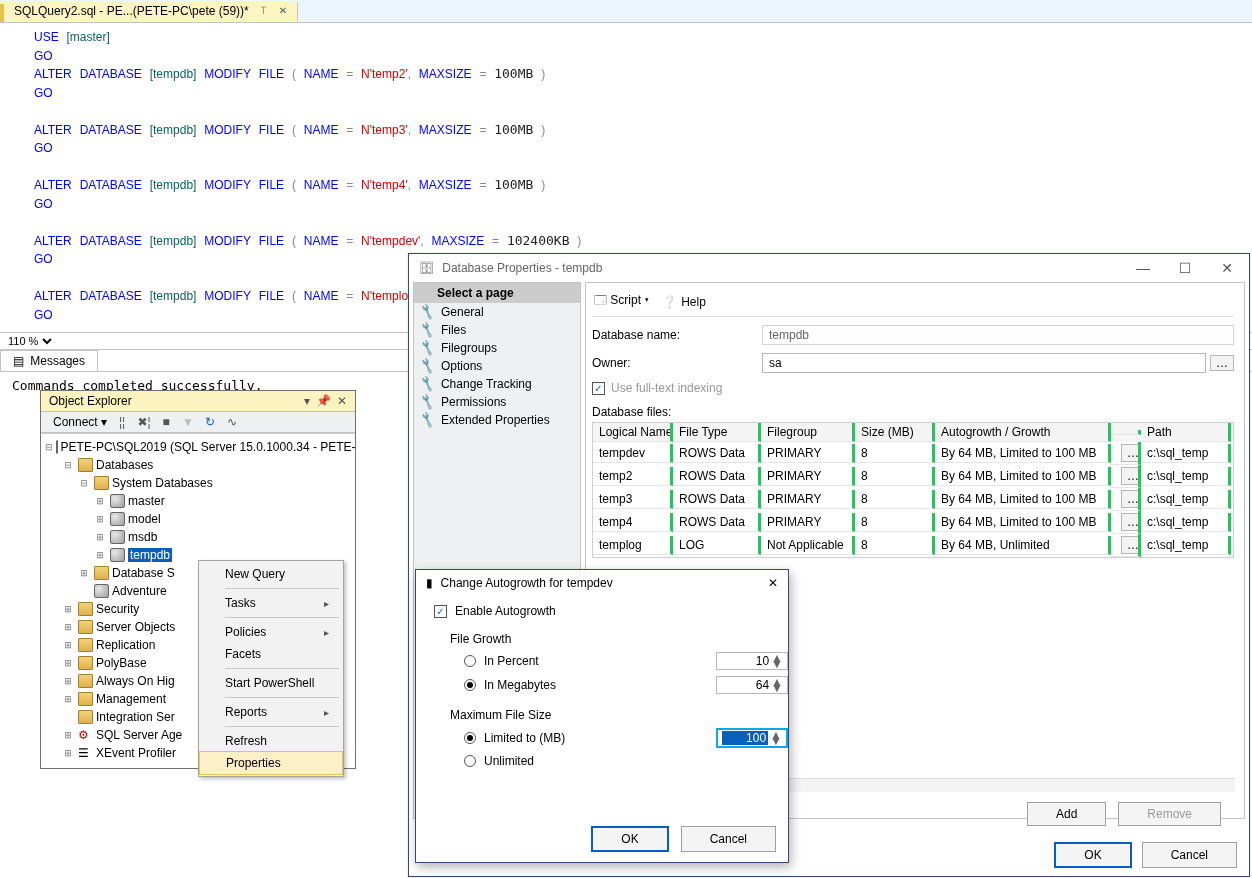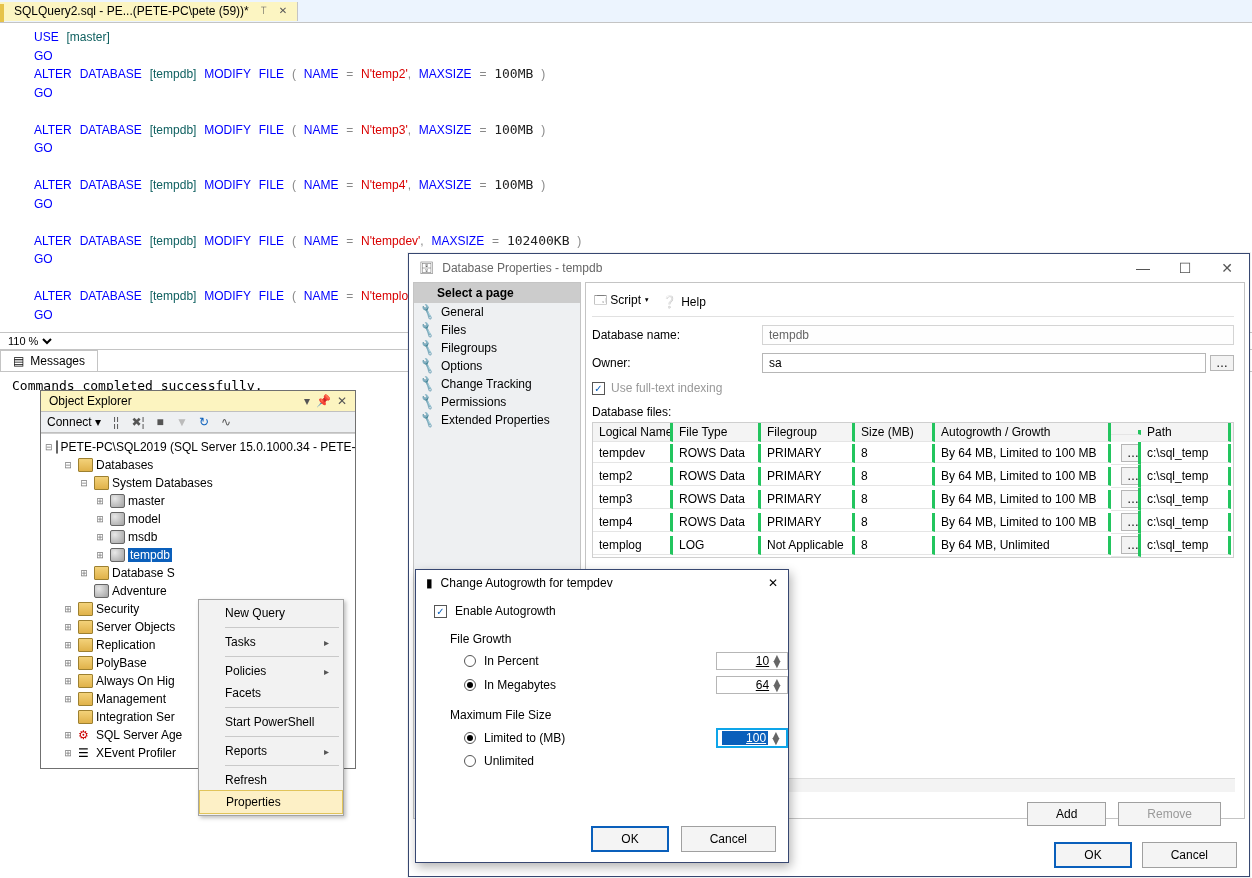--- a/index.html
+++ b/index.html
@@ -20,34 +20,34 @@
 
   .messages-bar{display:flex;border-bottom:1px solid #c4c4c4;}
   .msg-tab{padding:3px 12px;border:1px solid #c4c4c4;border-bottom:none;background:#fff;display:flex;gap:6px;align-items:center;}
   .msg-body{padding:6px 12px; font-family:Consolas,monospace; font-size:13px;}
 
   
   .objexp{position:absolute; left:40px; top:390px; width:316px; border:1px solid #707070; background:#eee;}
   .objexp-title{background:#fcf4c0; padding:3px 8px; display:flex; justify-content:space-between; align-items:center; border-bottom:1px solid #c0c0c0;}
   .objexp-title .icons{display:flex;gap:6px;color:#555;}
   .objexp-toolbar{background:#eef0f2;padding:3px 6px;display:flex;gap:8px;align-items:center;border-bottom:1px solid #c0c0c0;}
-  .objexp-toolbar .drop{font-weight:normal;}
+  .objexp-toolbar .drop{font-weight:normal;margin-left:6px;}
   .tb-ico{width:14px;text-align:center;color:#555;}
   .tree{background:#fff;border-top:1px solid #d0d0d0;padding:4px 2px 6px 4px;}
   .tree-row{display:flex;align-items:center;gap:3px;height:18px;white-space:nowrap;}
   .tw{width:14px;text-align:center;color:#7a7a7a;font-size:9px;}
   .ticon{width:15px;height:14px;display:inline-block;}
   .folder{background:linear-gradient(#f3d27a,#e0b24a);border:1px solid #9d8030;border-radius:1px;}
   .db{background:radial-gradient(circle at 30% 30%,#e8e8e8,#a0a0a0);border:1px solid #666;border-radius:2px;}
   .sel{background:#0a5fbb;color:#fff;padding:0 2px;}
   
   .i1{padding-left:0;} .i2{padding-left:16px;} .i3{padding-left:32px;} .i4{padding-left:48px;}
 
   
-  .ctxmenu{position:absolute; left:198px; top:560px; width:146px; background:#f2f2f2; border:1px solid #a4a4a4; box-shadow:2px 2px 4px rgba(0,0,0,.25); padding:2px 0;margin-top:39px;}
+  .ctxmenu{position:absolute; left:198px; top:560px; width:146px; background:#f2f2f2; border:1px solid #a4a4a4; box-shadow:2px 2px 4px rgba(0,0,0,.25); padding:2px 0;}
   .ctx-row{display:flex;justify-content:space-between;align-items:center;padding:4px 14px 4px 26px;}
   .ctx-row.hov{background:#fdf0c6;border:1px solid #e1c45a;margin:-1px 0;}
   .ctx-row.arrow::after{content:"▸";color:#555;font-size:10px;}
   .ctx-sep{height:1px;background:#c9c9c9;margin:3px 4px 3px 26px;}
 
   
   .propwin{position:absolute; left:408px; top:253px; width:842px; height:624px; background:#fff; border:1px solid #374771; box-shadow:0 0 0 1px rgba(0,0,0,.05);}
   .propwin-titlebar{display:flex;align-items:center;justify-content:space-between;padding:6px 10px;}
   .propwin-titlebar .ttl{display:flex;gap:8px;align-items:center;color:#666;}
   .winbtns{display:flex;gap:18px;color:#555;}
@@ -79,21 +79,21 @@
   .scroll-hint{position:absolute;bottom:84px;left:182px;right:14px;height:14px;border-top:1px solid #ddd;background:#f3f3f3;}
 
   
   .autogrow{position:absolute; left:415px; top:569px; width:374px; height:294px; background:#fff; border:1px solid #374771; box-shadow:2px 4px 10px rgba(0,0,0,.3);}
   .autogrow-title{display:flex;justify-content:space-between;align-items:center;padding:6px 10px 4px 10px;}
   .group-title{margin:14px 0 6px 34px;}
   .opt{display:flex;align-items:center;gap:8px;margin:6px 0 6px 48px;}
   .opt .val{margin-left:auto;}
   .numbox{width:72px;border:1px solid #b6b6b6;padding:1px 4px;text-align:right;display:flex;align-items:center;}
   .numbox.hl{border:2px solid #0ea5e9;}
-  .numbox .v{flex:1;text-decoration:underline;}
+  .numbox .v{flex:1;}
   .numbox .v.sel{background:#0a5fbb;color:#fff;padding:0 2px;}
   .spin{display:flex;flex-direction:column;margin-left:2px;font-size:7px;line-height:6px;color:#666;}
   .ag-buttons{position:absolute;bottom:10px;right:12px;display:flex;gap:12px;}
   .ckbox{width:13px;height:13px;border:1px solid #555;background:#fff;display:inline-flex;align-items:center;justify-content:center;font-size:10px;color:#0a5fbb;}
   .radio{width:12px;height:12px;border:1px solid #555;border-radius:50%;display:inline-flex;align-items:center;justify-content:center;}
   .radio.on::after{content:"";width:6px;height:6px;border-radius:50%;background:#000;}
 </style>
 </head>
 <body>
 

